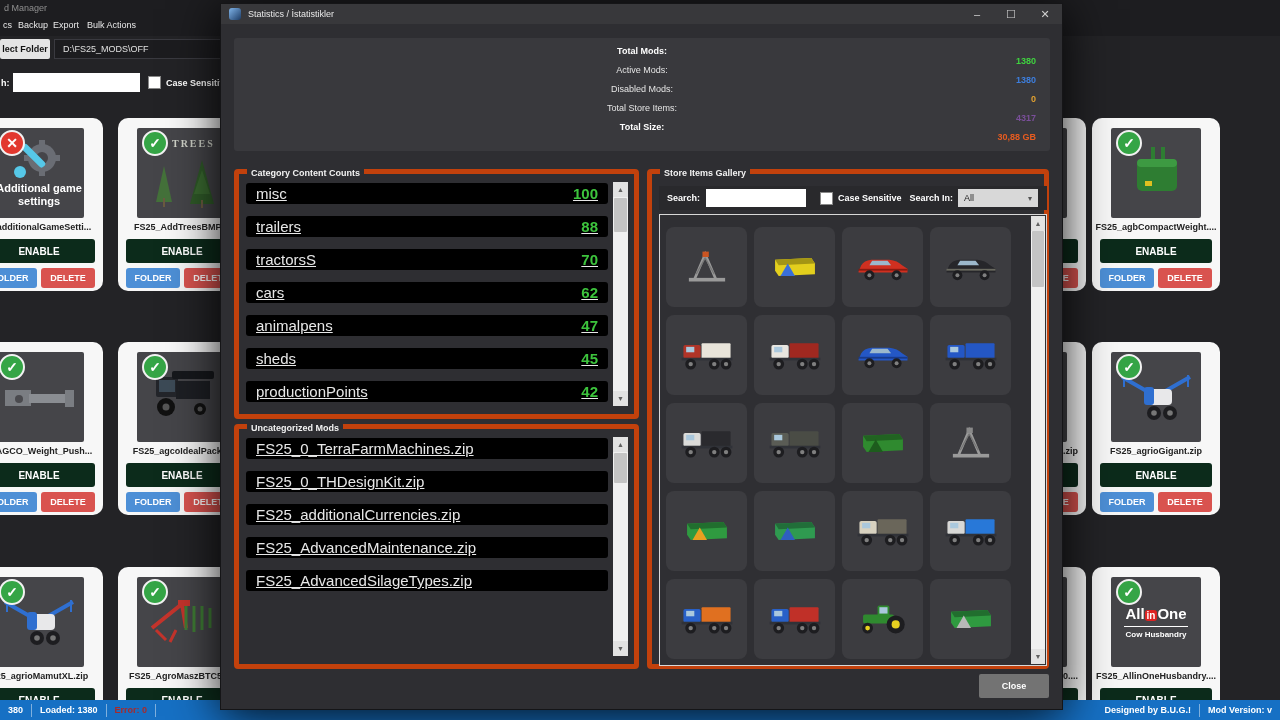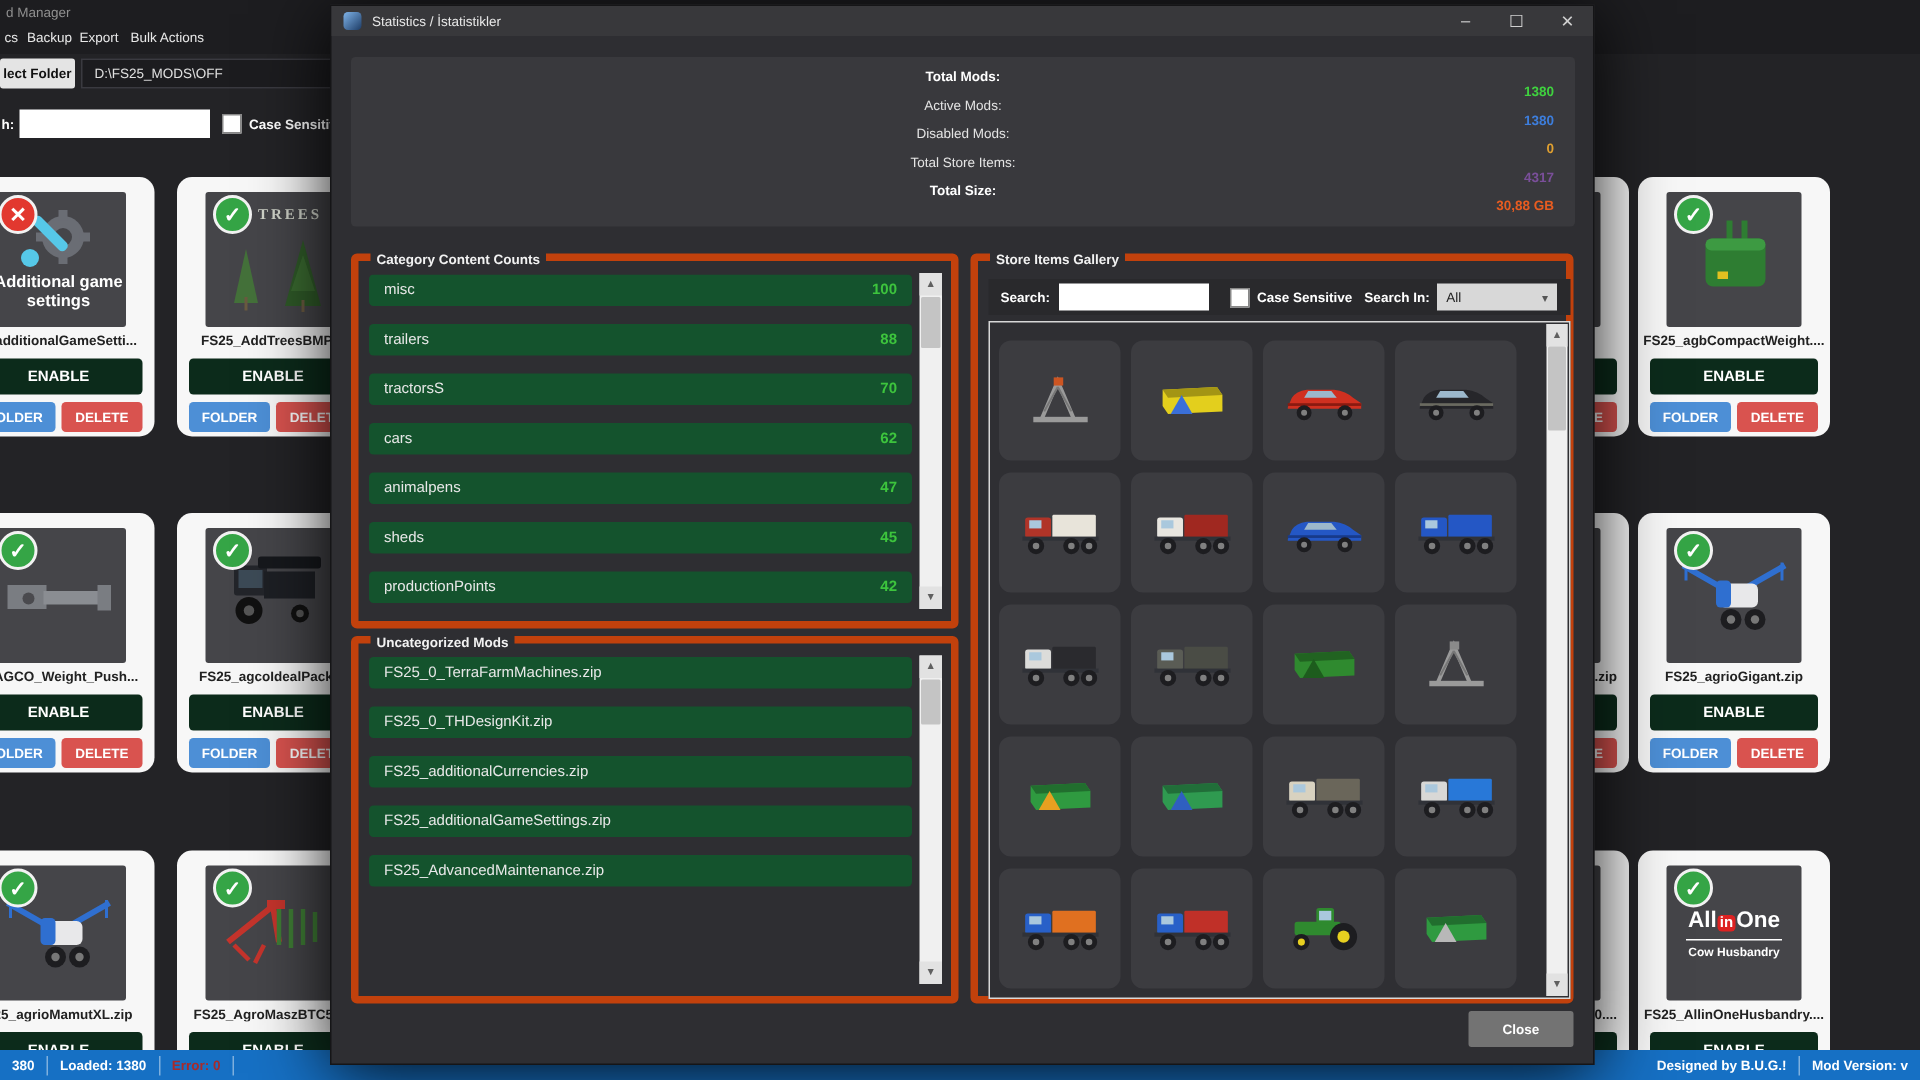--- a/index.html
+++ b/index.html
@@ -58,22 +58,22 @@
   .stat-row .lbl.b{font-weight:bold;color:#fff;}
   .stat-row .val{margin-left:auto;font-weight:bold;}
 
   .groupbox{position:absolute;border:5px solid #c2410c;border-radius:4px;}
   .gb-legend{position:absolute;top:-6px;left:8px;background:#2e2e32;padding:0 4px;font-size:9px;font-weight:bold;color:#f2f2f2;}
   .gb-cat{left:13px;top:165px;width:405px;height:250px;}
   .gb-unc{left:13px;top:420px;width:405px;height:245px;}
   .gb-gal{left:426px;top:165px;width:402px;height:500px;}
 
   .list-area{position:absolute;left:7px;top:9px;right:26px;bottom:8px;overflow:hidden;}
-  .list-row{height:21px;background:#14532d;border-radius:3px;margin-bottom:12px;display:flex;align-items:center;
-    padding:0 10px;font-size:10px;color:#e8e8e8;}
+  .list-row{height:21px;background:#000000;border-radius:3px;margin-bottom:12px;display:flex;align-items:center;
+    padding:0 10px;font-size:15px;color:#e8e8e8;text-decoration:underline;}
   .list-row .cnt{margin-left:auto;font-weight:bold;color:#3dc43d;}
 
   .vscroll{position:absolute;right:6px;top:8px;bottom:8px;width:15px;background:#f0f0f0;}
   .vs-arrow{position:absolute;left:0;width:15px;height:15px;display:flex;align-items:center;justify-content:center;
     font-size:7px;color:#606060;background:#e2e2e2;}
   .vs-up{top:0;} .vs-dn{bottom:0;}
   .vs-thumb{position:absolute;left:1px;width:13px;background:#c4c4c4;border-radius:1px;}
 
   .gal-strip{position:absolute;left:7px;top:12px;width:388px;height:24px;background:#29292c;display:flex;align-items:center;}
   .gal-lbl{font-size:9px;font-weight:bold;color:#fff;white-space:nowrap;}
@@ -417,24 +417,24 @@
           <div class="list-row">
             <span>FS25_0_TerraFarmMachines.zip</span>
           </div>
           <div class="list-row">
             <span>FS25_0_THDesignKit.zip</span>
           </div>
           <div class="list-row">
             <span>FS25_additionalCurrencies.zip</span>
           </div>
           <div class="list-row">
-            <span>FS25_additionalGameSettings.zip</span>
-          </div>
-          <div class="list-row">
             <span>FS25_AdvancedMaintenance.zip</span>
+          </div>
+          <div class="list-row">
+            <span>FS25_AdvancedSilageTypes.zip</span>
           </div>
         </div>
       <div class="vscroll">
         <div class="vs-arrow vs-up">▲</div>
         <div class="vs-thumb" style="top:16px;height:30px;"></div>
         <div class="vs-arrow vs-dn">▼</div>
       </div>
     </div>
 
     <div class="groupbox gb-gal">

